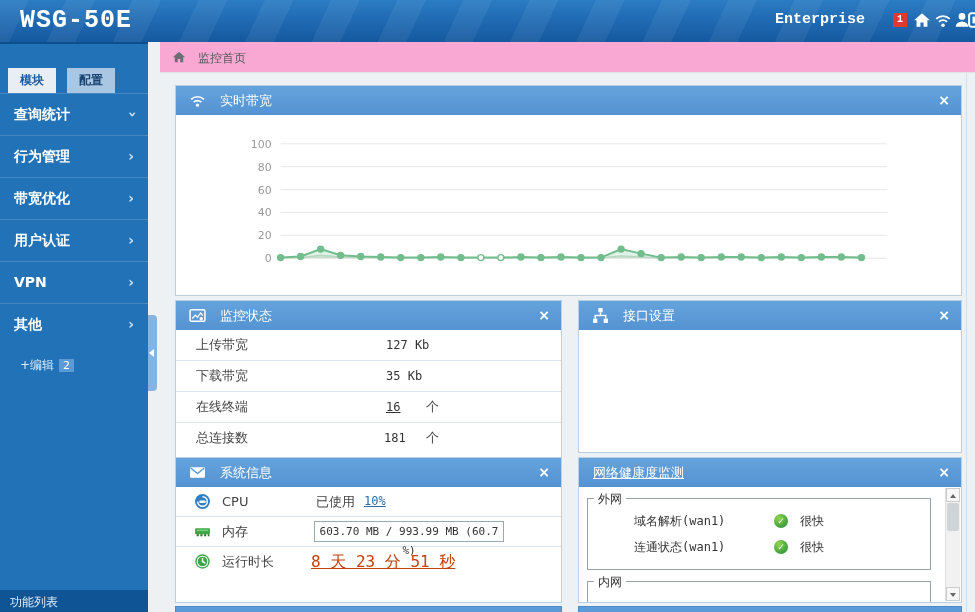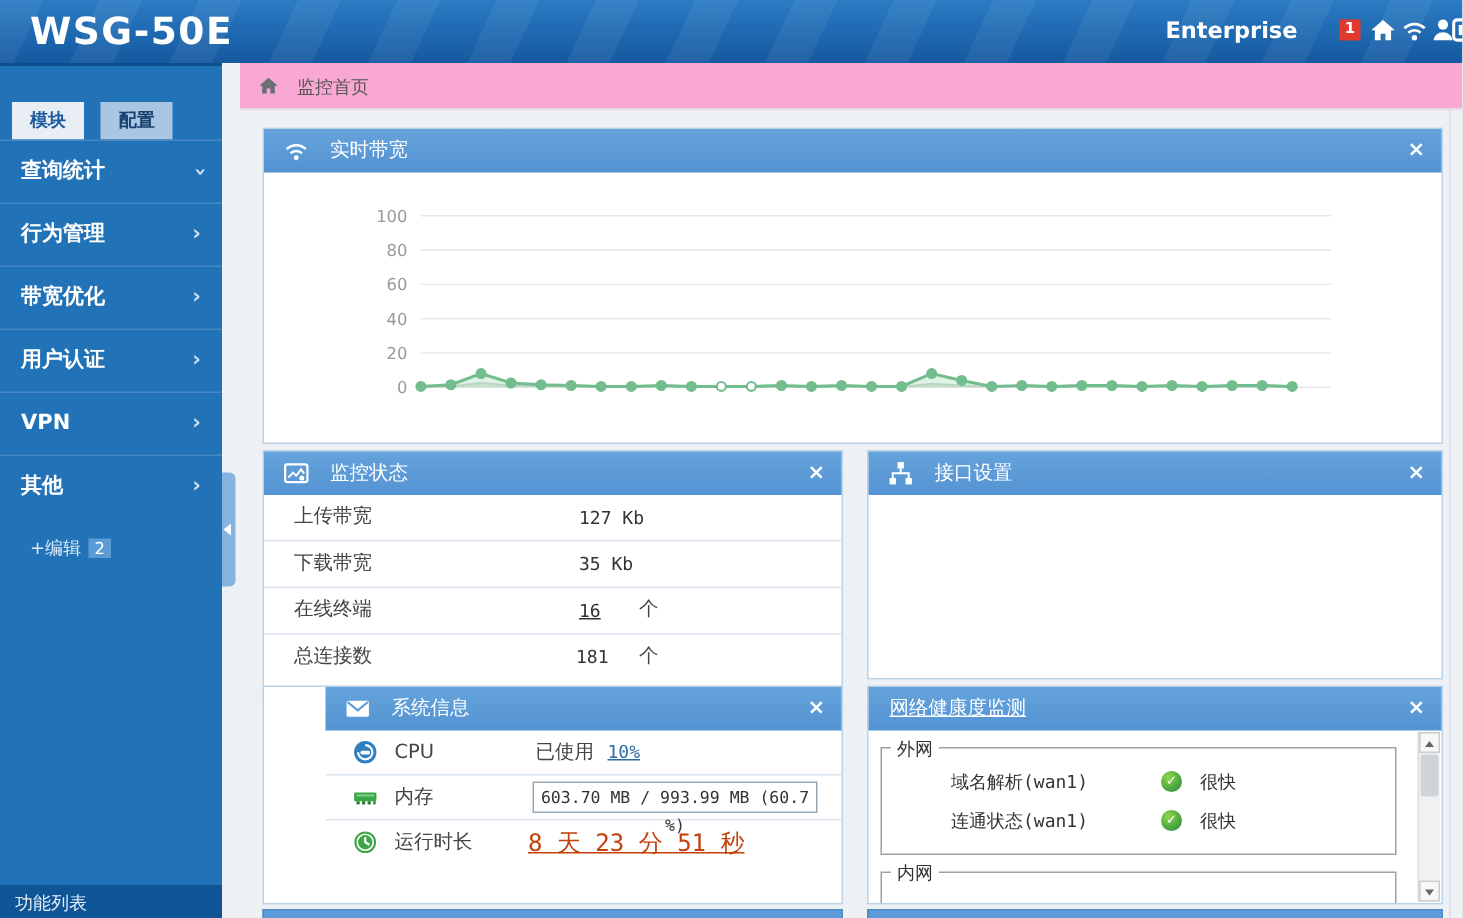--- a/index.html
+++ b/index.html
@@ -1,21 +1,21 @@
 <!DOCTYPE html>
 <html><head>
 <meta charset="utf-8">
 <style>
   html,body{margin:0;padding:0;background:#d8dde2;}
   .screen{position:relative;width:975px;height:612px;overflow:hidden;
     font-family:"DejaVu Sans","Liberation Sans",sans-serif;background:#eef1f4;}
 
   
   .top-header{position:absolute;left:0;top:0;width:975px;height:42px;
-    background:linear-gradient(180deg,#2b7cc4 0%,#1e68b0 55%,#15599f 100%);}
+    background:linear-gradient(180deg,#2b7cc4 0%,#1e68b0 55%,#15599f 100%);font-family:Liberation Mono, monospace;}
   .top-header .texture{position:absolute;inset:0;
     background:repeating-linear-gradient(115deg,rgba(255,255,255,0.06) 0 26px,rgba(255,255,255,0) 26px 60px);}
   .logo{position:absolute;left:20px;top:6px;color:#fff;font-size:25px;font-weight:bold;letter-spacing:1px;}
   .edition{position:absolute;right:110px;top:11px;color:#fff;font-size:15px;font-weight:bold;}
   .notif-badge{position:absolute;left:893px;top:13px;width:14px;height:14px;background:#e03a2f;
     color:#fff;font-size:10px;text-align:center;line-height:14px;font-weight:bold;}
   .hicon{position:absolute;top:11px;width:18px;height:18px;}
   .hicon svg{width:18px;height:18px;display:block;}
 
   
@@ -56,21 +56,21 @@
   .panel-header{position:relative;height:29px;background:linear-gradient(180deg,#65a3dc,#5493d2);
     color:#fff;font-size:13px;line-height:29px;}
   .picon{position:absolute;left:13px;top:6px;width:17px;height:17px;}
   .picon svg{width:17px;height:17px;display:block;}
   .ptitle{position:absolute;left:44px;top:0;}
   .ptitle.linkish{left:14px;text-decoration:underline;cursor:pointer;}
   .close-x{position:absolute;right:11px;top:0;font-weight:bold;font-size:14px;cursor:pointer;}
 
   .p-bandwidth{left:15px;top:43px;width:787px;height:211px;}
   .p-monitor{left:15px;top:258px;width:387px;height:168px;}
-  .p-system{left:15px;top:415px;width:387px;height:146px;padding-left:41px;}
+  .p-system{left:15px;top:415px;width:387px;height:146px;}
   .p-interface{left:418px;top:258px;width:384px;height:153px;}
   .p-health{left:418px;top:415px;width:384px;height:146px;}
   .sliver{position:absolute;height:8px;background:#5b9bd8;border:1px solid #4a8cc8;box-sizing:border-box;}
   .sliver-left{left:15px;top:564px;width:387px;}
   .sliver-right{left:418px;top:564px;width:384px;}
 
   #bw-chart{display:block;width:785px;height:180px;}
   #bw-chart text{font-family:"DejaVu Sans",sans-serif;}
 
   .mrow{position:relative;height:30px;line-height:30px;border-bottom:1px solid #dbe6f1;font-size:13px;color:#444;}

